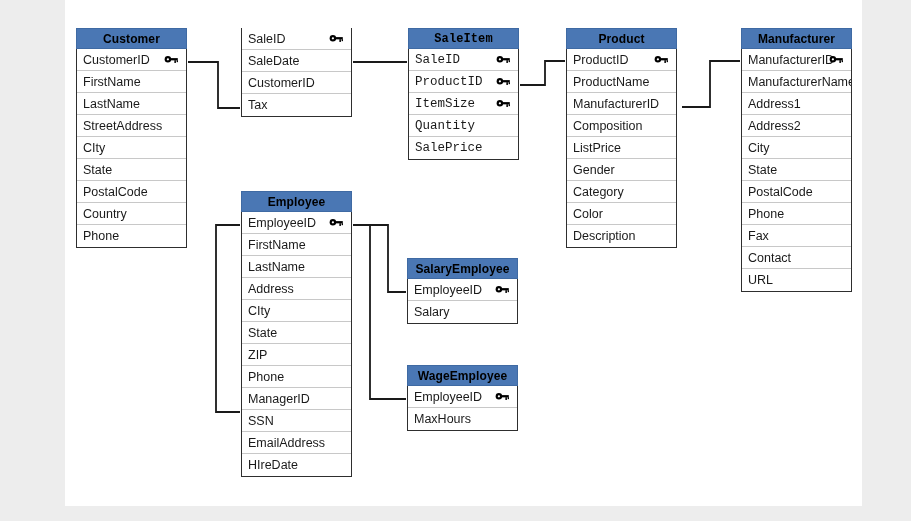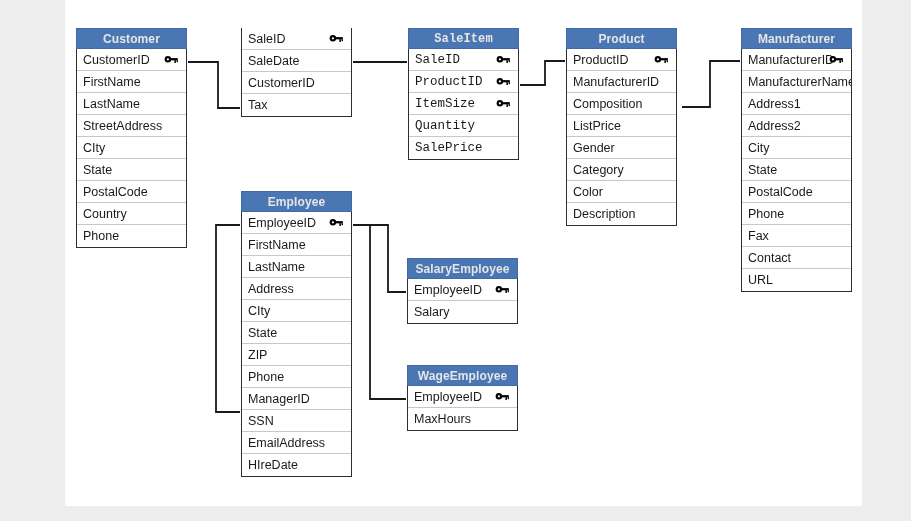--- a/index.html
+++ b/index.html
@@ -34,21 +34,21 @@
   }
   .entity {
     position: absolute;
     background: #ffffff;
     border: 1px solid #ffffff;
     box-sizing: border-box;
     z-index: 5;
   }
   .entity-header {
     background: #4a77b4;
-    color: #e5e5e5;
+    color: #000000;
     font-size: 12px;
     font-weight: bold;
     text-align: center;
     line-height: 21px;
     height: 21px;
     border: 1px solid #3f6aa3;
     box-sizing: border-box;
     letter-spacing: 0.1px;
     overflow: hidden;
     white-space: nowrap;
@@ -167,20 +167,21 @@
       <div class="entity" style="left: 565px; top: 27px; width: 113px;">
         <div class="entity-header">Product</div>
         <div class="attr-list">
           <div class="attr-row"><span>ProductID</span><svg class="key-icon" viewBox="0 0 16 10">
               <circle cx="4" cy="4.2" r="3.6" fill="#000"></circle>
               <circle cx="4" cy="4.2" r="1.25" fill="#fff"></circle>
               <rect x="6.6" y="2.9" width="8.4" height="2.5" fill="#000"></rect>
               <rect x="11.2" y="5.2" width="1.7" height="3.1" fill="#000"></rect>
               <rect x="13.7" y="5.2" width="1.5" height="2.2" fill="#000"></rect>
             </svg></div>
+          <div class="attr-row"><span>ProductName</span></div>
           <div class="attr-row"><span>ManufacturerID</span></div>
           <div class="attr-row"><span>Composition</span></div>
           <div class="attr-row"><span>ListPrice</span></div>
           <div class="attr-row"><span>Gender</span></div>
           <div class="attr-row"><span>Category</span></div>
           <div class="attr-row"><span>Color</span></div>
           <div class="attr-row"><span>Description</span></div>
         </div>
       </div>
       <div class="entity" style="left: 740px; top: 27px; width: 113px;">

